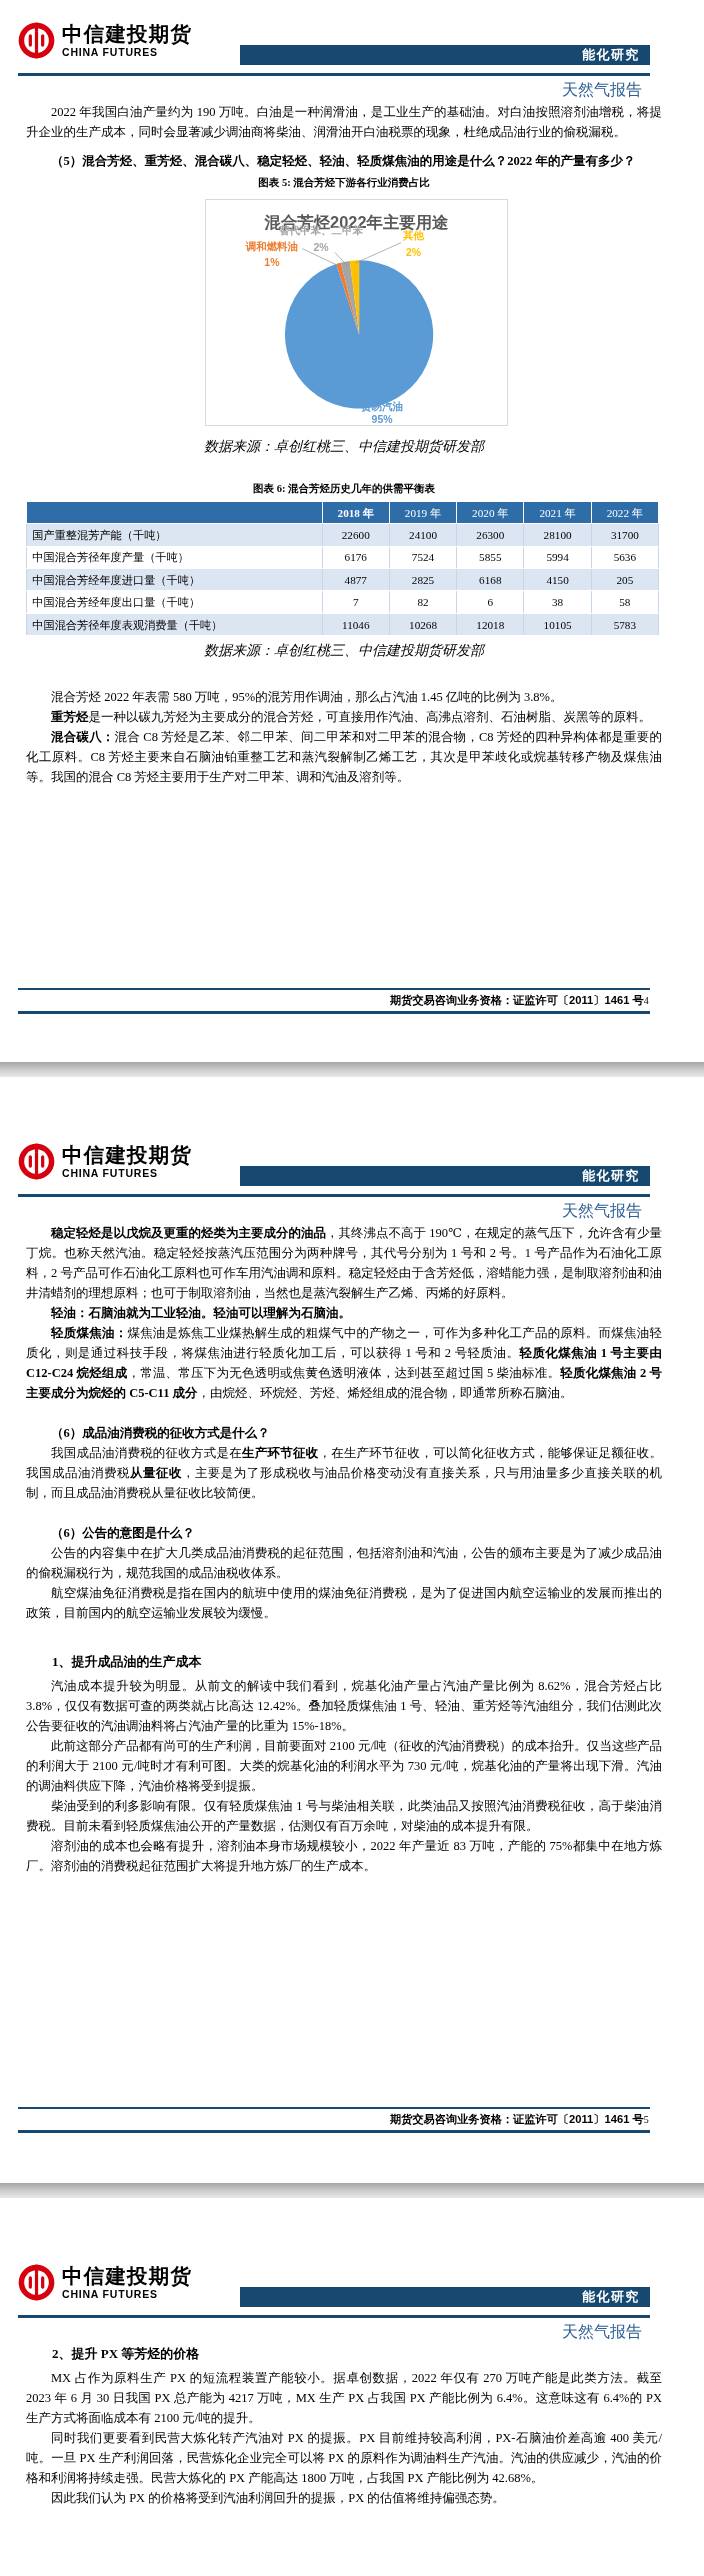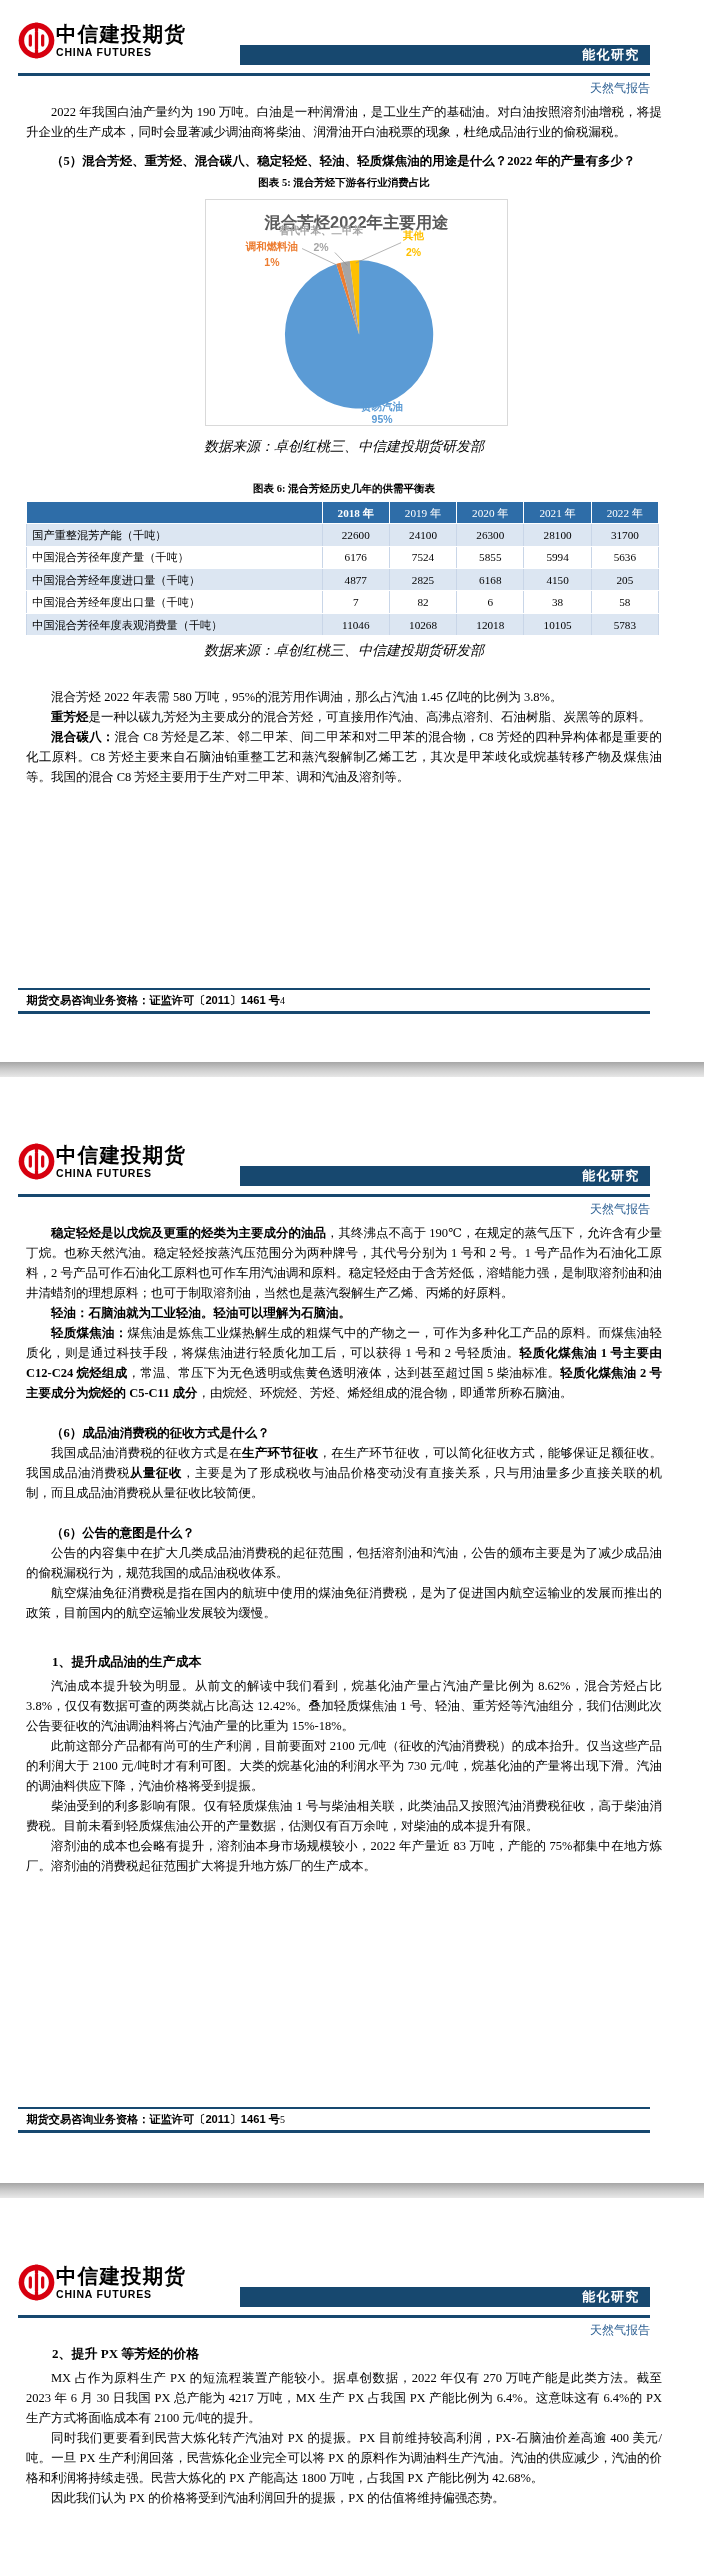--- a/index.html
+++ b/index.html
@@ -8,32 +8,32 @@
   .page{position:absolute;left:0;width:705px;background:#fff;overflow:hidden;}
   #p1{top:0;height:1062px;--ht:22px;}
   #p2{top:1077px;height:1106px;--ht:66px;}
   #p3{top:2198px;height:378px;--ht:66px;}
   .psep{position:absolute;left:0;width:705px;height:15px;
         background:linear-gradient(180deg,#a6a6a6 0%,#cfcfcf 55%,#e8e8e8 100%);}
   #sep1{top:1062px;} #sep2{top:2183px;}
 
   
   .hdr{position:absolute;top:var(--ht);left:0;right:0;height:99px;}
-  .brand{position:absolute;left:18px;top:0;display:flex;align-items:flex-start;gap:1px;}
+  .brand{position:absolute;left:18px;top:0;display:flex;align-items:flex-start;gap:7px;}
   .bcn{font-family:"Liberation Sans","DejaVu Sans",sans-serif;font-weight:bold;
        font-size:20.4px;line-height:24px;letter-spacing:1.3px;color:#000;white-space:nowrap;}
   .ben{font-family:"Liberation Sans","DejaVu Sans",sans-serif;font-weight:bold;
        font-size:10.5px;letter-spacing:0.8px;color:#000;line-height:13px;}
   .banner{position:absolute;left:240px;right:55px;top:23px;height:20px;background:#17486F;
           color:#fff;display:flex;align-items:center;justify-content:flex-end;
           padding-right:10.5px;box-sizing:border-box;
           font-family:"Liberation Sans","DejaVu Sans",sans-serif;font-weight:bold;
           font-size:13px;letter-spacing:1.3px;}
   .hrule{position:absolute;left:18px;right:55px;top:51px;height:2.6px;background:#17486F;}
-  .subtitle{position:absolute;right:55px;top:58px;font-size:12px;color:#2E6194;}
+  .subtitle{position:absolute;right:63px;top:58px;font-size:16px;color:#2E6194;}
 
   
   .content{position:absolute;left:26px;width:636px;}
   #p1 .content{top:102px;} #p2 .content,#p3 .content{top:146px;}
   .blk{font-size:12.5px;line-height:20px;}
   .t-para{text-align:justify;text-indent:2em;margin:0;}
   .b{font-weight:bold;}
   .t-q-heading{font-weight:bold;text-indent:2em;margin-top:20px;text-align:justify;}
   .pc0 .t-q-heading{margin-top:9.2px;}
   .t-h1{font-weight:bold;font-size:15px;line-height:24px;margin-top:29px;text-indent:0;}
@@ -61,21 +61,21 @@
        overflow:hidden;white-space:nowrap;}
   .bal-table th{background:#2E6DA8;color:#fff;font-weight:normal;border-color:#fff;}
   .bal-table th.strong{font-weight:bold;}
   .bal-table th.lbl,.bal-table td.lbl{width:284px;text-align:left;}
   .bal-table tbody tr:nth-child(odd) td{background:#DCE6F2;}
   .bal-table tbody tr:nth-child(even) td{background:#fff;}
 
   
   .pg-footer{position:absolute;left:18.4px;right:55px;border-top:2px solid #17486F;
              border-bottom:3.3px solid #17486F;padding:3.3px 0 2.6px;display:flex;
-             justify-content:flex-start;align-items:center;background:#fff;}
+             justify-content:flex-end;align-items:center;background:#fff;}
   #p1 .pg-footer{top:988px;} #p2 .pg-footer{top:1030px;}
   .fq{font-family:"Liberation Sans","DejaVu Sans",sans-serif;font-weight:bold;
       font-size:11.2px;padding-left:8px;}
   .pn{font-size:10px;padding-right:1.3px;}
 </style>
 </head>
 <body>
 
 <div id="screen">
 

